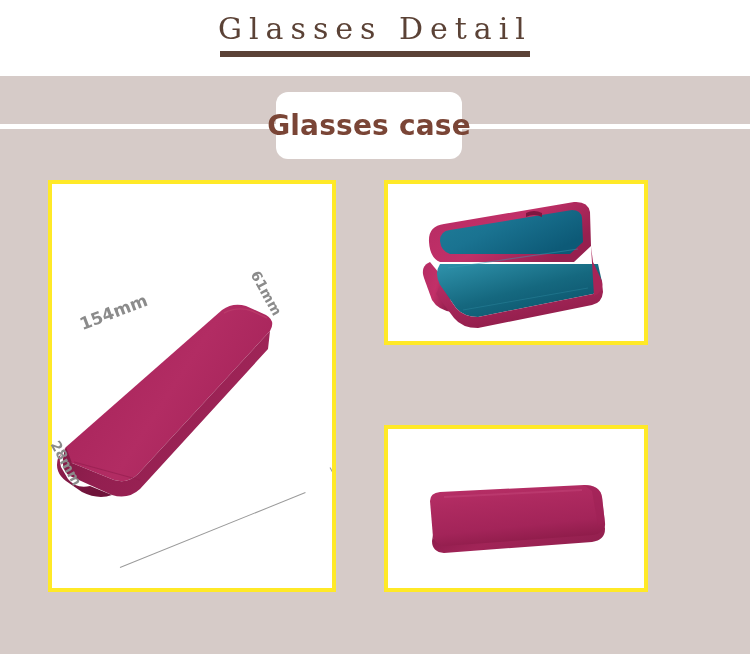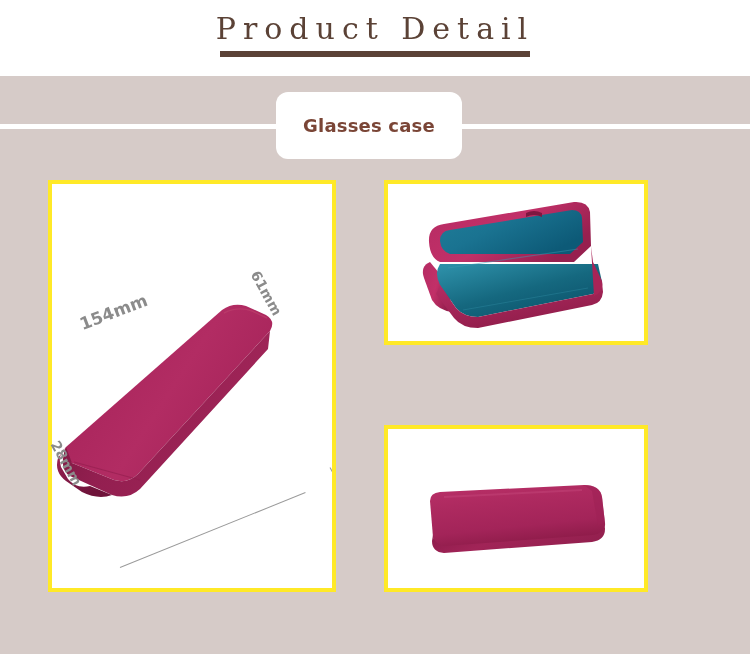--- a/index.html
+++ b/index.html
@@ -66,21 +66,21 @@
     width: 186px;
     height: 67px;
     background: #ffffff;
     border-radius: 12px;
     display: flex;
     align-items: center;
     justify-content: center;
   }
   .label-card-text {
     font-family: "DejaVu Sans", sans-serif;
-    font-size: 18px;
+    font-size: 28px;
     font-weight: bold;
     color: #7a4536;
     letter-spacing: 0.2px;
     white-space: nowrap;
   }
 
   
   .panel {
     position: absolute;
     background: #ffffff;
@@ -114,21 +114,21 @@
 
   .line-154 { left: 68px;  top: 383px;  width: 200px; height: 1px; transform: rotate(-22deg); }
   .line-61  { left: 278px; top: 283px;  width: 78px;  height: 1px; transform: rotate(61deg); }
 </style>
 </head>
 <body>
 
 <div class="page">
 
   <div class="header">
-    <div class="header-title">Product Detail</div>
+    <div class="header-title">Glasses Detail</div>
     <div class="header-rule"></div>
   </div>
 
   <div class="band band-top"></div>
   <div class="band band-gap"></div>
   <div class="band band-bottom"></div>
 
   <div class="label-card">
     <span class="label-card-text">Glasses case</span>
   </div>

